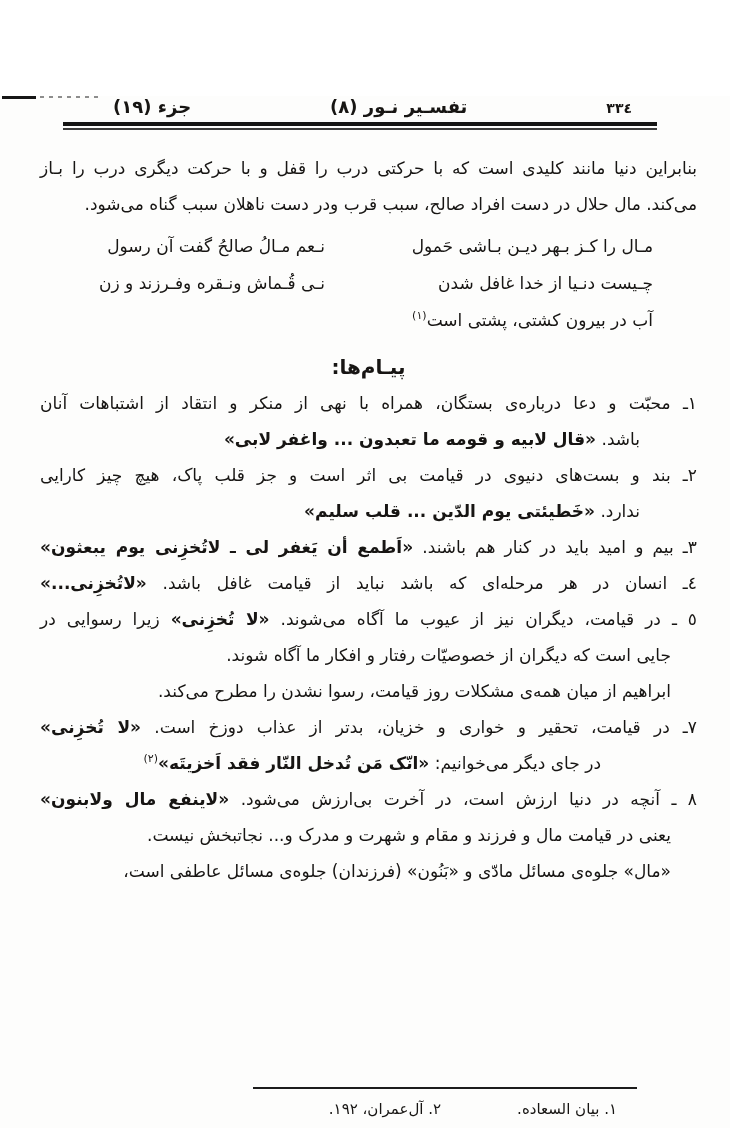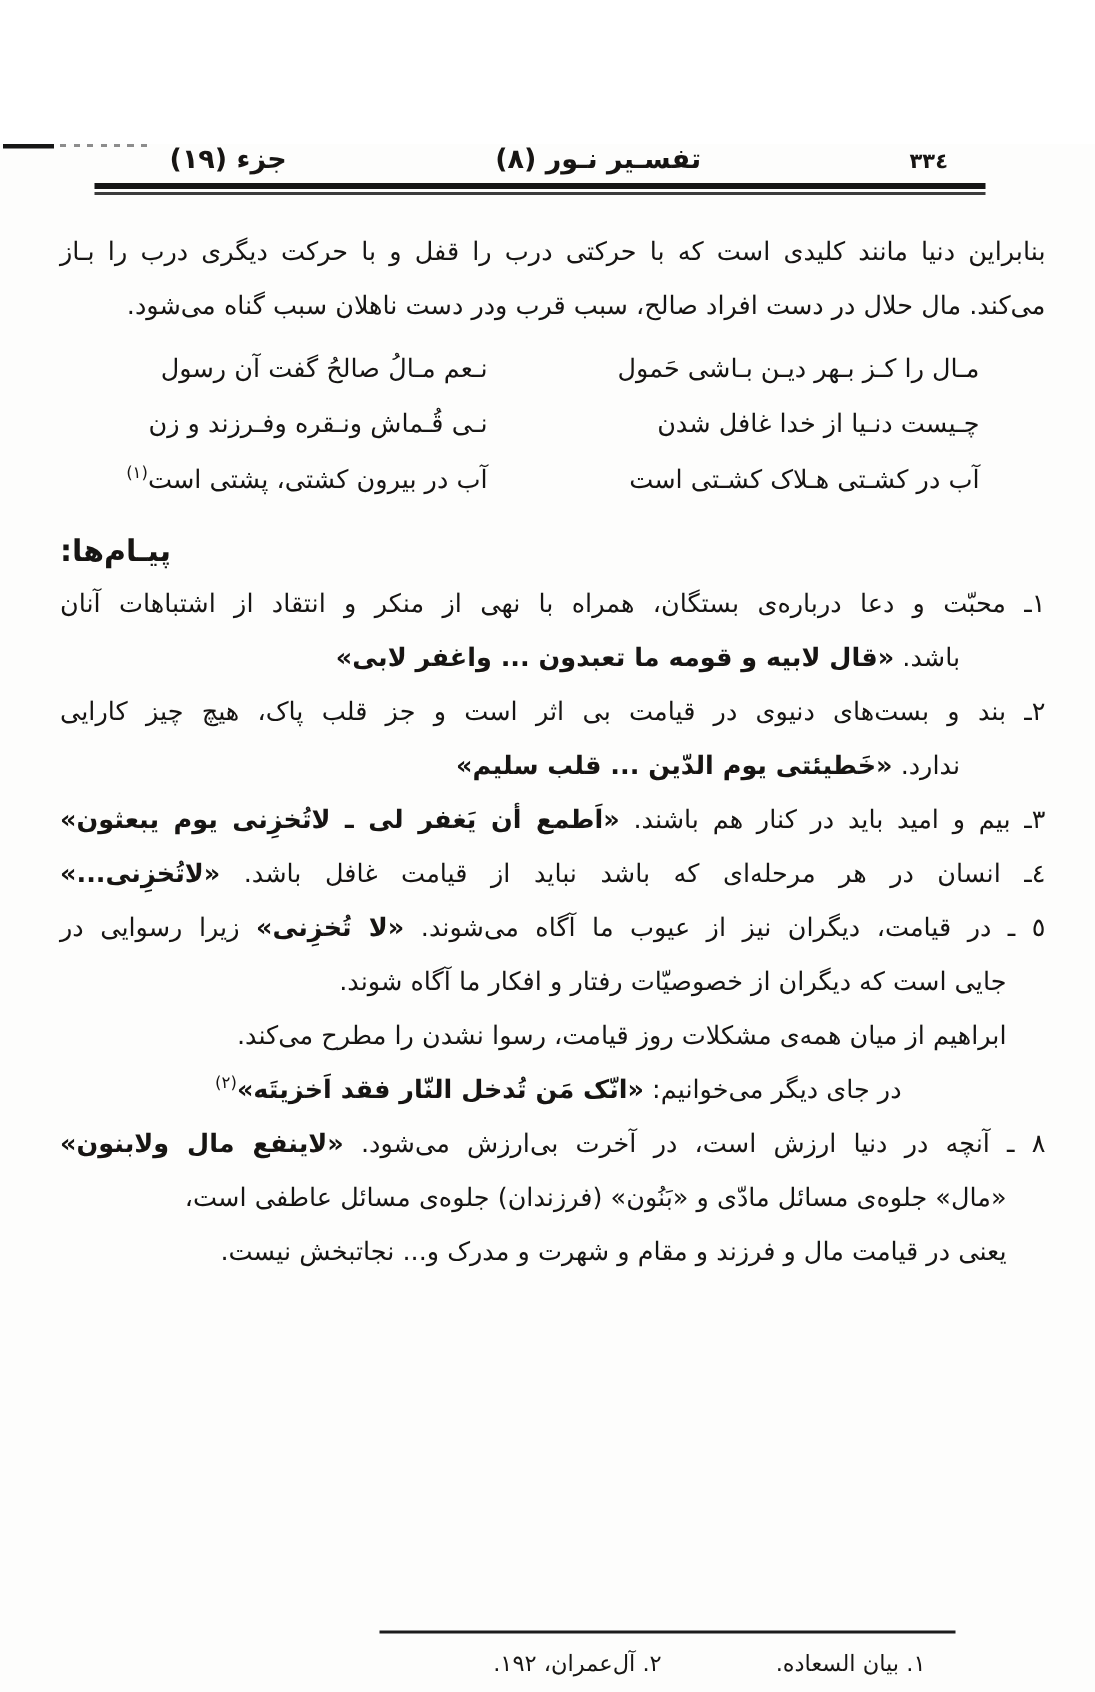--- a/index.html
+++ b/index.html
@@ -31,21 +31,21 @@
   .q{font-weight:bold;}
   sup{font-size:11px;line-height:0;}
   .intro{margin-top:20px;}
   
   .poem{margin-top:6px;}
   .poem-row{display:flex;gap:38px;padding-right:44px;height:37px;line-height:37px;}
   .hemistich{text-align:right;white-space:nowrap;}
   .hem-r{width:290px;}
   .hem-l{width:258px;}
   
-  .messages-heading{margin-top:10px;font-size:20px;font-weight:bold;line-height:36px;text-align:left;}
+  .messages-heading{margin-top:10px;font-size:20px;font-weight:bold;line-height:36px;text-align:center;}
   
   .footnote-block{position:absolute;top:991px;right:93px;width:384px;}
   .fn-rule{border-top:2px solid #1c1c1c;height:0;}
   .fn-row{display:flex;direction:rtl;gap:76px;padding:9px 20px 0 0;font-size:15px;line-height:22px;}
 </style>
 </head>
 <body>
 
 <div class="page">
 
@@ -69,21 +69,20 @@
     <div class="poem">
       <div class="poem-row">
         <div class="hemistich hem-r">مـال را کـز بـهر دیـن بـاشی حَمول</div>
         <div class="hemistich hem-l">نـعم مـالُ صالحُ گفت آن رسول</div>
       </div>
       <div class="poem-row">
         <div class="hemistich hem-r">چـیست دنـیا از خدا غافل شدن</div>
         <div class="hemistich hem-l">نـی قُـماش ونـقره وفـرزند و زن</div>
       </div>
       <div class="poem-row">
-        <div class="hemistich hem-r">آب در کشـتی هـلاک کشـتی است</div>
         <div class="hemistich hem-l"><span>آب در بیرون کشتی، پشتی است</span><sup>(١)</sup></div>
       </div>
     </div>
 
     <div class="messages-heading">پیـام‌ها:</div>
 
     <div>
         <div>
           <div class="line just"><span>١ـ محبّت و دعا درباره‌ی بستگان، همراه با نهی از منکر و انتقاد از اشتباهات آنان</span></div>
           <div class="line ind2 wrapok"><span>باشد. </span><span class="q">«قال لابیه و قومه ما تعبدون ... واغفر لابی»</span></div>
@@ -99,26 +98,27 @@
           <div class="line just"><span>٤ـ انسان در هر مرحله‌ای که باشد نباید از قیامت غافل باشد. </span><span class="q">«لاتُخزِنی...»</span></div>
         </div>
         <div>
           <div class="line just"><span>٥ ـ در قیامت، دیگران نیز از عیوب ما آگاه می‌شوند. </span><span class="q">«لا تُخزِنی»</span><span> زیرا رسوایی در</span></div>
           <div class="line ind1 wrapok"><span>جایی است که دیگران از خصوصیّات رفتار و افکار ما آگاه شوند.</span></div>
         </div>
         <div>
           <div class="line ind1 wrapok"><span>ابراهیم از میان همه‌ی مشکلات روز قیامت، رسوا نشدن را مطرح می‌کند.</span></div>
         </div>
         <div>
+          <div class="line just"><span>٧ـ در قیامت، تحقیر و خواری و خزیان، بدتر از عذاب دوزخ است. </span><span class="q">«لا تُخزِنی»</span></div>
           <div class="line ind3 wrapok"><span>در جای دیگر می‌خوانیم: </span><span class="q">«انّک مَن تُدخل النّار فقد اَخزیتَه»</span><sup>(٢)</sup></div>
         </div>
         <div>
           <div class="line just"><span>٨ ـ آنچه در دنیا ارزش است، در آخرت بی‌ارزش می‌شود. </span><span class="q">«لاینفع مال ولابنون»</span></div>
+          <div class="line ind1 wrapok"><span>یعنی در قیامت مال و فرزند و مقام و شهرت و مدرک و... نجاتبخش نیست.</span></div>
           <div class="line ind1 wrapok"><span>«مال» جلوه‌ی مسائل مادّی و «بَنُون» (فرزندان) جلوه‌ی مسائل عاطفی است،</span></div>
-          <div class="line ind1 wrapok"><span>یعنی در قیامت مال و فرزند و مقام و شهرت و مدرک و... نجاتبخش نیست.</span></div>
         </div>
       </div>
 
   </div>
 
   <div class="footnote-block">
     <div class="fn-rule"></div>
     <div class="fn-row">
       <span>١. بیان السعاده.</span>
       <span>٢. آل‌عمران، ١٩٢.</span>

